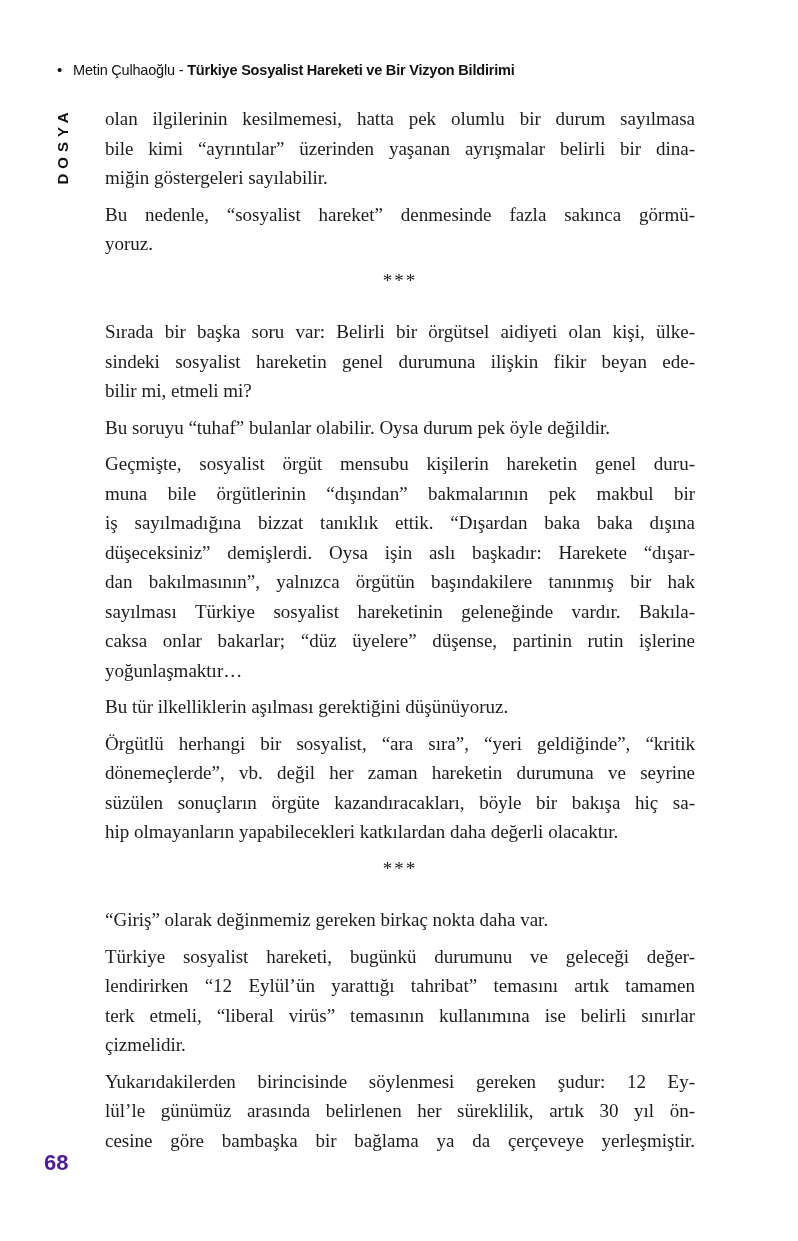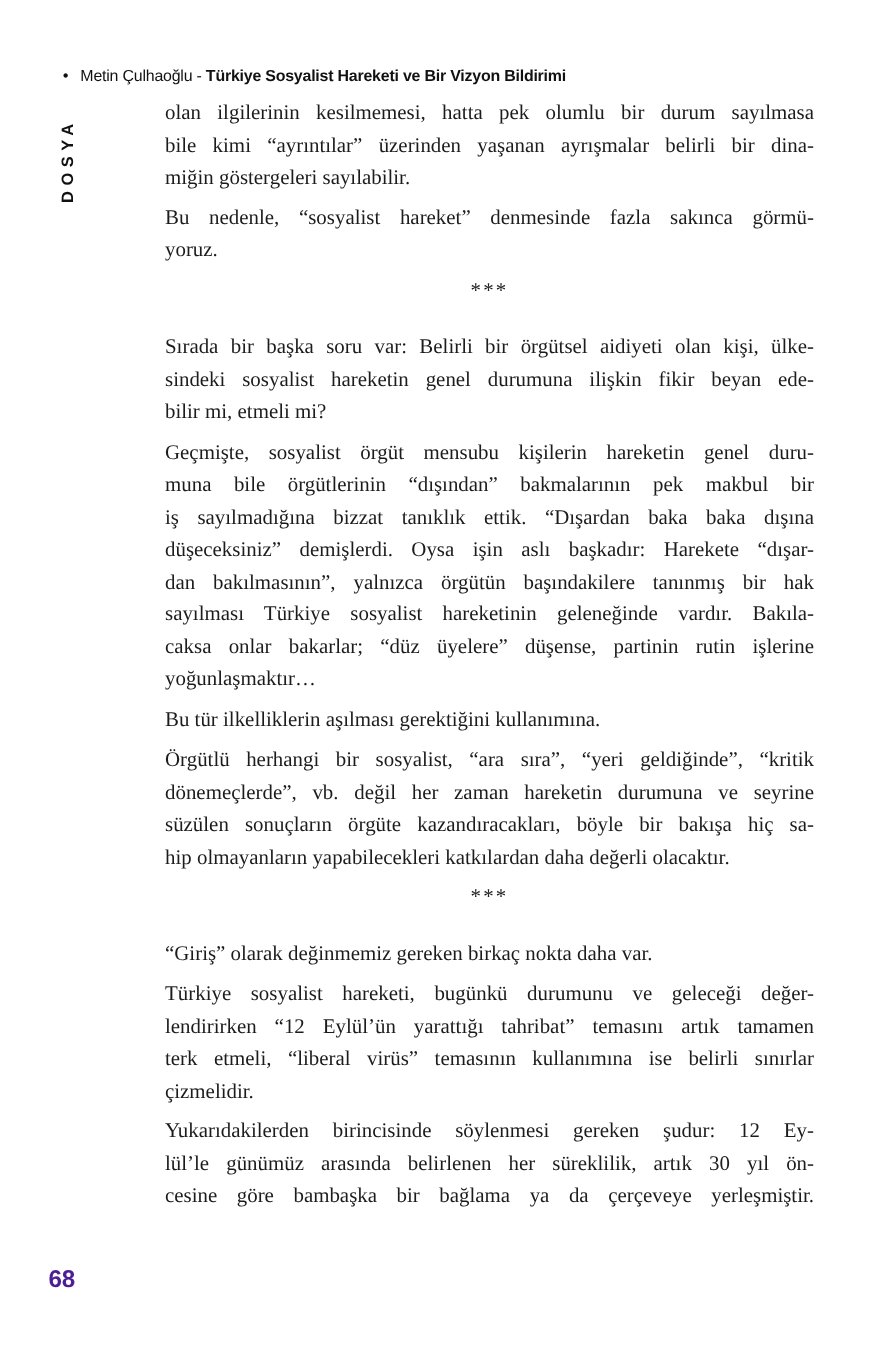--- a/index.html
+++ b/index.html
@@ -59,26 +59,25 @@
     font-size: 15px;
     letter-spacing: 5px;
     white-space: nowrap;
     color: #111;
   }
 
   
   .body-text {
     position: absolute;
     left: 105px;
-    top: 88px;
+    top: 104px;
     width: 590px;
     font-size: 19px;
     line-height: 29.5px;
     color: #1c1c1c;
-    margin-left: 45px;
   }
   .paragraph {
     margin: 0 0 7px 0;
   }
   .line {
     text-align: justify;
     text-align-last: justify;
   }
   .line.last {
     text-align-last: left;
@@ -126,31 +125,34 @@
         <div class="line">Bu nedenle, “sosyalist hareket” denmesinde fazla sakınca görmü-</div>
         <div class="line last">yoruz.</div>
       </div>
       <div class="separator">***</div>
       <div class="paragraph">
         <div class="line">Sırada bir başka soru var: Belirli bir örgütsel aidiyeti olan kişi, ülke-</div>
         <div class="line">sindeki sosyalist hareketin genel durumuna ilişkin fikir beyan ede-</div>
         <div class="line last">bilir mi, etmeli mi?</div>
       </div>
       <div class="paragraph">
+        <div class="line last">Bu soruyu “tuhaf” bulanlar olabilir. Oysa durum pek öyle değildir.</div>
+      </div>
+      <div class="paragraph">
         <div class="line">Geçmişte, sosyalist örgüt mensubu kişilerin hareketin genel duru-</div>
         <div class="line">muna bile örgütlerinin “dışından” bakmalarının pek makbul bir</div>
         <div class="line">iş sayılmadığına bizzat tanıklık ettik. “Dışardan baka baka dışına</div>
         <div class="line">düşeceksiniz” demişlerdi. Oysa işin aslı başkadır: Harekete “dışar-</div>
         <div class="line">dan bakılmasının”, yalnızca örgütün başındakilere tanınmış bir hak</div>
         <div class="line">sayılması Türkiye sosyalist hareketinin geleneğinde vardır. Bakıla-</div>
         <div class="line">caksa onlar bakarlar; “düz üyelere” düşense, partinin rutin işlerine</div>
         <div class="line last">yoğunlaşmaktır…</div>
       </div>
       <div class="paragraph">
-        <div class="line last">Bu tür ilkelliklerin aşılması gerektiğini kullanımına.</div>
+        <div class="line last">Bu tür ilkelliklerin aşılması gerektiğini düşünüyoruz.</div>
       </div>
       <div class="paragraph">
         <div class="line">Örgütlü herhangi bir sosyalist, “ara sıra”, “yeri geldiğinde”, “kritik</div>
         <div class="line">dönemeçlerde”, vb. değil her zaman hareketin durumuna ve seyrine</div>
         <div class="line">süzülen sonuçların örgüte kazandıracakları, böyle bir bakışa hiç sa-</div>
         <div class="line last">hip olmayanların yapabilecekleri katkılardan daha değerli olacaktır.</div>
       </div>
       <div class="separator">***</div>
       <div class="paragraph">
         <div class="line last">“Giriş” olarak değinmemiz gereken birkaç nokta daha var.</div>

